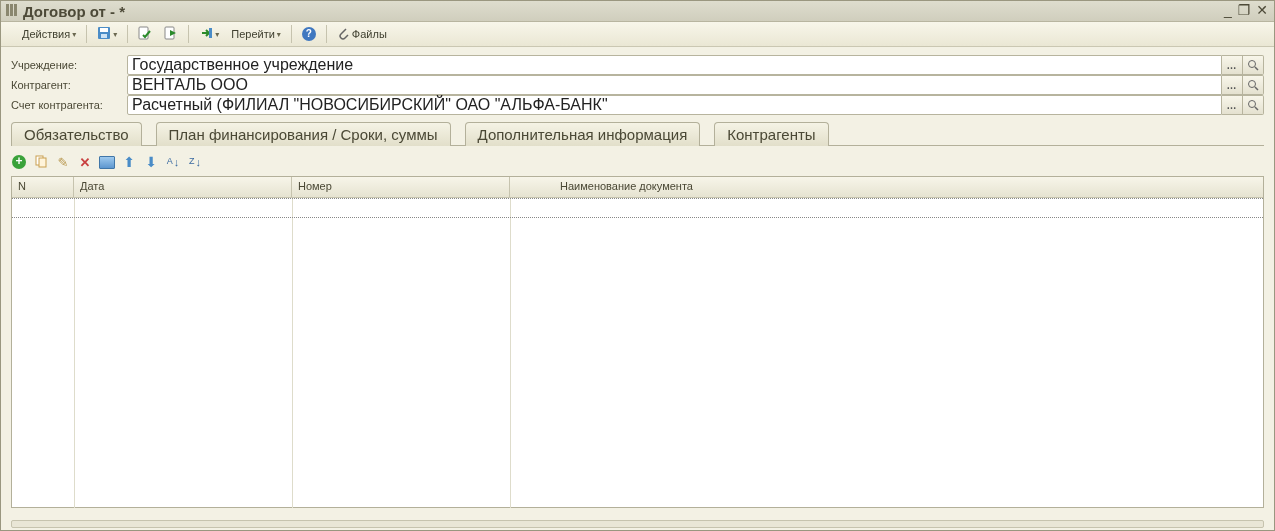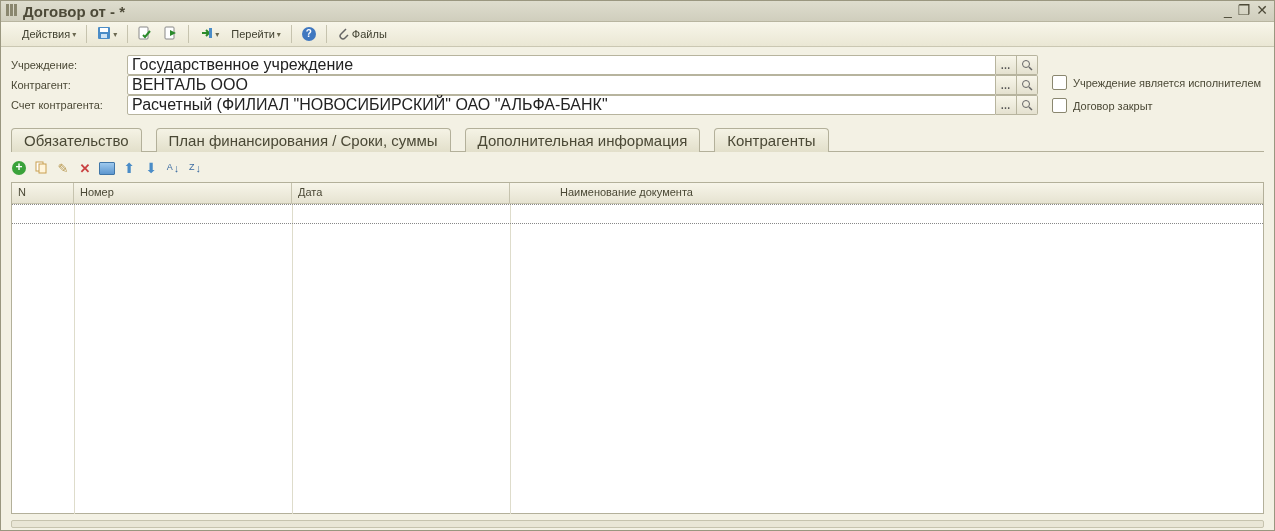--- a/index.html
+++ b/index.html
@@ -408,30 +408,20 @@
           <div class="field-btn select">…</div>
           <div class="field-btn search">
             <svg width="12" height="12" viewBox="0 0 12 12">
               <circle cx="5" cy="5" r="3.5" stroke="#666" fill="none"></circle>
               <line x1="8" y1="8" x2="11" y2="11" stroke="#666" stroke-width="1.5"></line>
             </svg>
           </div>
         </div>
       </div>
     </div>
-    <div class="form-right">
-      <div class="checkbox-row">
-        <div class="chk"></div>
-        <span>Учреждение является исполнителем</span>
-      </div>
-      <div class="checkbox-row">
-        <div class="chk"></div>
-        <span>Договор закрыт</span>
-      </div>
-    </div>
   </div>
 
   <div class="tabs-wrap">
     <div class="tab">Обязательство</div>
     <div class="tab">План финансирования / Сроки, суммы</div>
     <div class="tab">Дополнительная информация</div>
     <div class="tab">Контрагенты</div>
   </div>
 
   <div class="sub-toolbar">
@@ -471,22 +461,22 @@
       <span class="icn-sort-d">
         <span style="font-size:9px;">Z</span>
           <span>↓</span>
       </span>
     </div>
   </div>
 
   <div class="grid">
     <div class="grid-head">
       <div class="gcol gc-n">N</div>
+      <div class="gcol gc-date">Дата</div>
       <div class="gcol gc-num">Номер</div>
-      <div class="gcol gc-date">Дата</div>
       <div class="gcol gc-name">Наименование документа</div>
     </div>
     <div class="grid-body">
       <div class="vlines">
         <div class="vl" style="left:62px;"></div>
         <div class="vl" style="left:280px;"></div>
         <div class="vl" style="left:498px;"></div>
       </div>
       <div class="edit-row"></div>
     </div>

